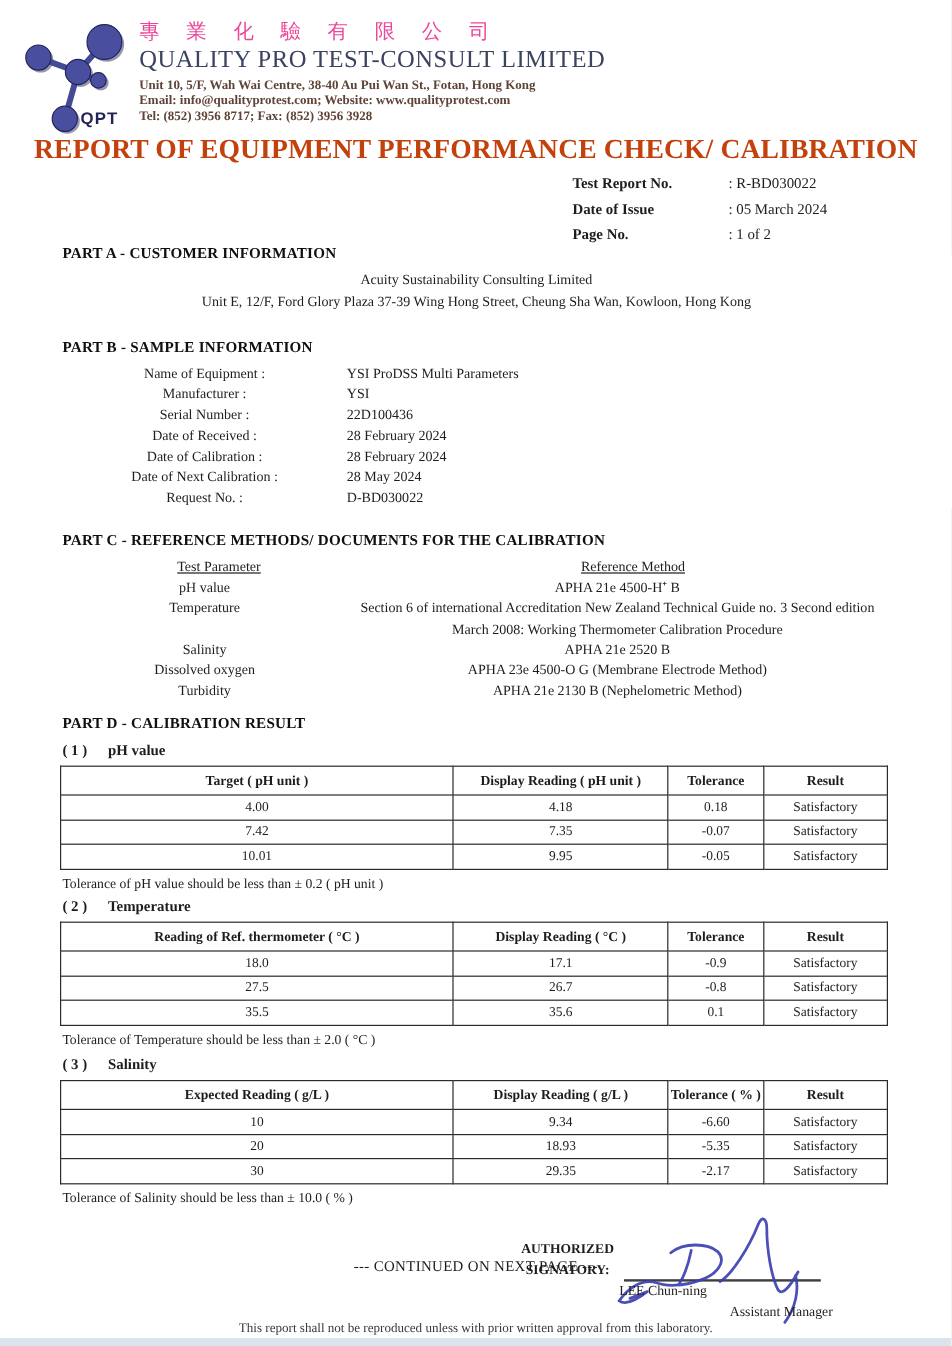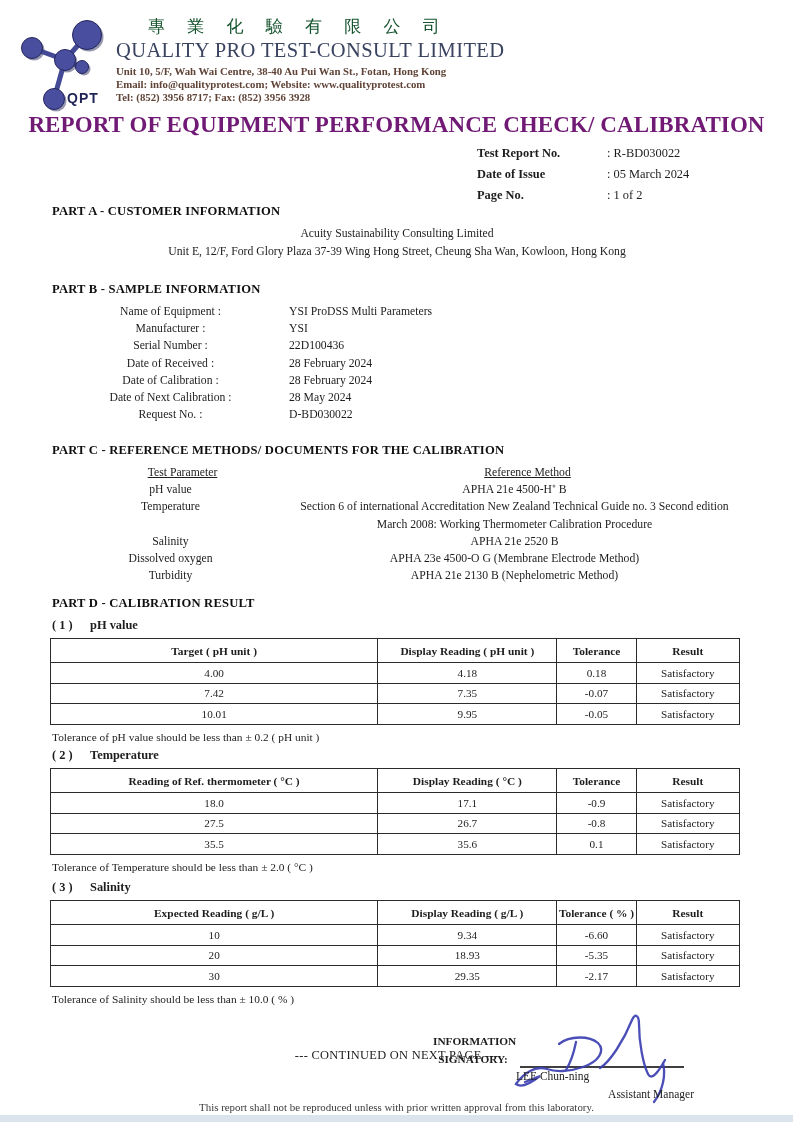--- a/index.html
+++ b/index.html
@@ -4,28 +4,28 @@
 <style>
   html,body { margin:0; padding:0; background:#e8e8e8; }
   .page {
     position:relative; width:793px; height:1122px; margin:0 auto;
     background:#ffffff; overflow:hidden;
     font-family:"Liberation Serif", serif; color:#1d1d1d;
   }
   
   .logo { position:absolute; left:8px; top:10px; }
   .co-block { position:absolute; left:116px; top:15px; }
-  .co-zh { font-size:17px; letter-spacing:9px; color:#14532d; white-space:nowrap;margin-left:32px; }
+  .co-zh { font-size:17px; letter-spacing:9px; color:#ec4899; white-space:nowrap; }
   .co-en { font-size:20.5px; color:#3a4360; letter-spacing:0.4px; margin-top:1px; white-space:nowrap; }
   .addr  { font-size:10.8px; font-weight:bold; color:#5f4337; line-height:13.2px; white-space:nowrap; }
   .addr.first { margin-top:3px; }
   
   .title {
     position:absolute; top:112px; left:0; width:100%; text-align:center;
-    font-size:23px; font-weight:bold; color:#701a75; letter-spacing:0.1px; margin:0;
+    font-size:23px; font-weight:bold; color:#c2410c; letter-spacing:0.1px; margin:0;
   }
   .report-info { position:absolute; left:477px; top:143px; }
   .ri-row { display:flex; height:20.8px; line-height:20.8px; font-size:12.4px; }
   .ri-label { width:130px; font-weight:bold; }
   
   .sec { position:absolute; left:52px; width:690px; }
   .sec-heading { font-weight:bold; font-size:12.6px; letter-spacing:0.2px; color:#101010; }
   .body-line { font-size:11.7px; line-height:18px; }
   .rows-block { margin-top:6px;text-align:center; }
   .kv-row { display:flex; line-height:17.2px; font-size:11.7px; }
@@ -316,21 +316,21 @@
           <td>Satisfactory</td>
         </tr>
       </tbody>
     </table>
     <div class="tbl-note">Tolerance of Salinity should be less than ± 10.0 ( % )</div>
   </div>
 
   <div class="continued">--- CONTINUED ON NEXT PAGE ---</div>
 
   <div class="auth-block">
-    <div>INFORMATION</div>
+    <div>AUTHORIZED</div>
     <div>SIGNATORY:</div>
   </div>
 
   <div class="sig-line"></div>
 
   <svg class="sig-svg" width="184" height="96" viewBox="0 0 184 96" aria-hidden="true">
     <g fill="none" stroke="#3c40b0" stroke-width="2.3" stroke-linecap="round" opacity="0.92">
       <path d="M 47,32 C 58,23 78,24 86,31 C 94,39 86,50 71,55 C 57,60 43,60 35,57 C 23,53 11,62 4,72 C 9,76 19,71 28,64 L 13,70"></path>
       <path d="M 64,30 C 62,40 59,50 54,58"></path>
       <path d="M 88,56 C 98,50 112,28 120,8 C 123,1 127,3 127,12 C 127,30 131,52 136,62 C 140,70 148,57 153,48"></path>

